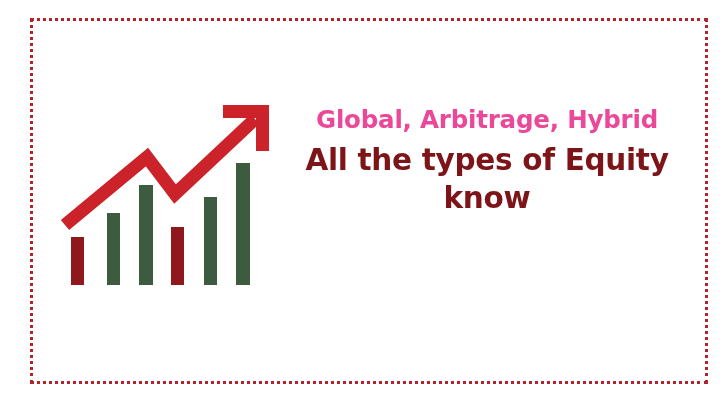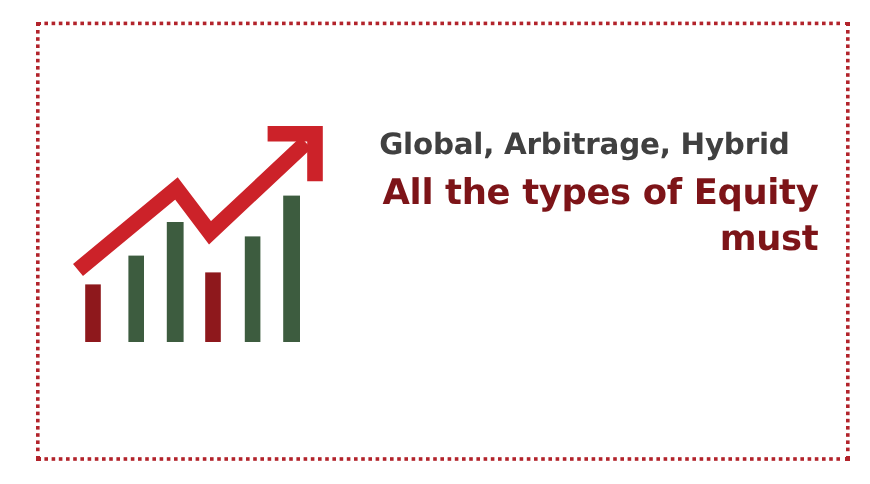--- a/index.html
+++ b/index.html
@@ -43,38 +43,37 @@
   #text-block {
     position: absolute;
     left: 292px;
     top: 104px;
     width: 390px;
     text-align: center;
   }
   #subtitle {
     font-size: 24.5px;
     font-weight: bold;
-    color: #404040;
+    color: #ec4899;
     line-height: 1.28;
     letter-spacing: -0.2px;
     margin: 0 0 6px 0;
     white-space: nowrap;
   }
   #headline {
     font-size: 29.5px;
     font-weight: bold;
     color: #7d1418;
     line-height: 1.29;
     letter-spacing: -0.3px;
     margin: 0;
   }
   #headline .hl-line {
     display: block;
     white-space: nowrap;
-    text-align: right;
   }
 </style>
 </head>
 <body>
 
 <div id="canvas">
 
   <div id="frame"></div>
 
   <div id="illustration">
@@ -93,17 +92,17 @@
         <rect x="149" y="102" width="13" height="88" fill="#3d5c3f"></rect>
         <rect x="181" y="68" width="14" height="122" fill="#3d5c3f"></rect>
       </g>
     </svg>
   </div>
 
   <div id="text-block">
     <div id="subtitle">Global, Arbitrage, Hybrid</div>
     <div id="headline">
       <span class="hl-line">All the types of Equity</span>
-      <span class="hl-line">must</span>
+      <span class="hl-line">know</span>
     </div>
   </div>
 
 </div>
 
 </body></html>

